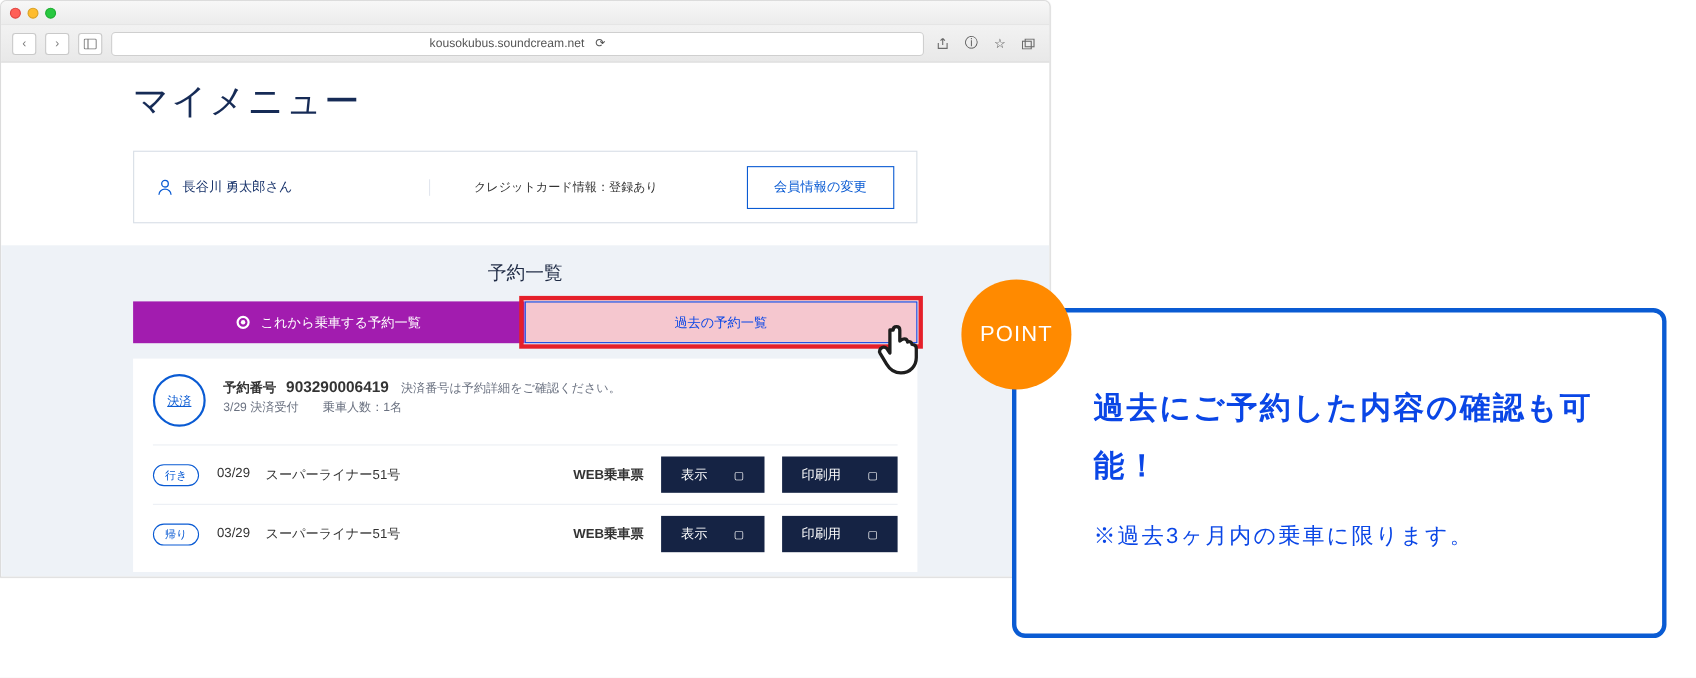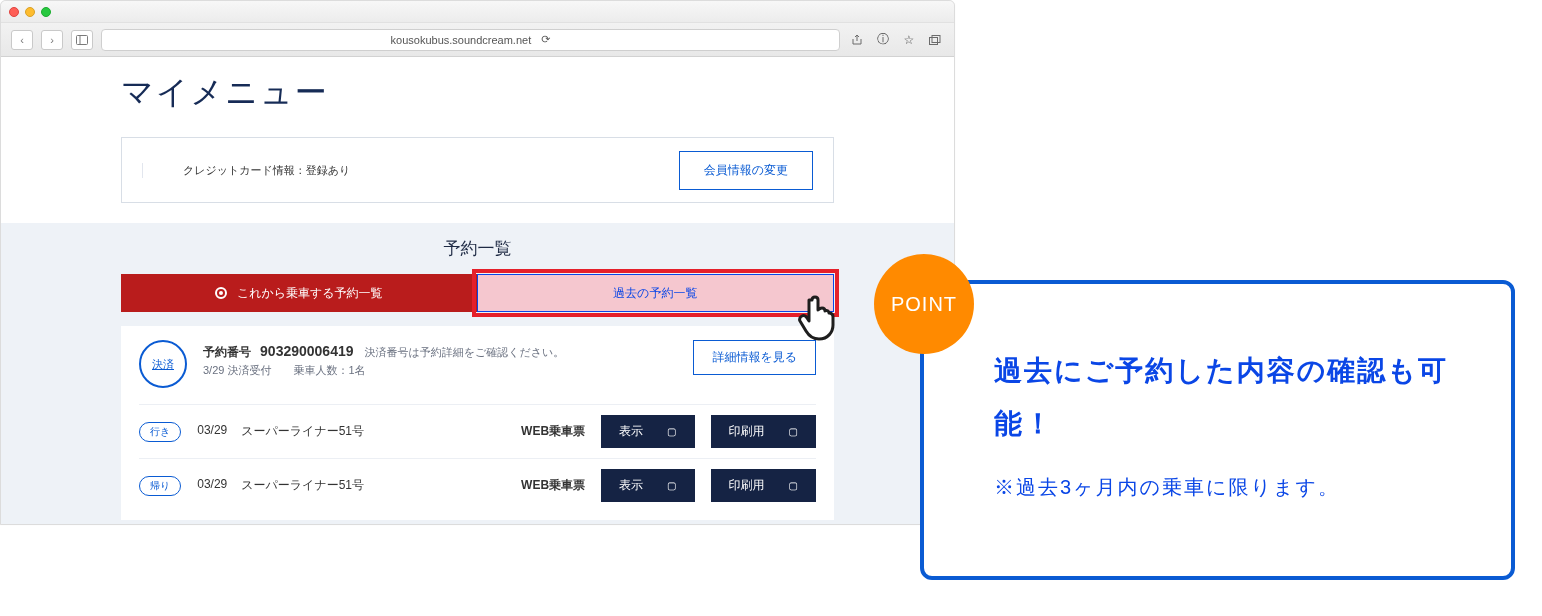--- a/index.html
+++ b/index.html
@@ -136,21 +136,21 @@
   .tabs { display:flex; position:relative; }
   .tab {
     flex:1;
     height:38px;
     display:flex;
     align-items:center;
     justify-content:center;
     gap:10px;
     font-size:12px;
   }
-  .tab-active { background:#b91c1c; color:#fff; }
+  .tab-active { background:#a21caf; color:#fff; }
   .tab-radio { width:12px; height:12px; border-radius:50%; border:2px solid #fff; position:relative; }
   .tab-radio::after { content:""; position:absolute; inset:2px; border-radius:50%; background:#fff; }
   .tab-inactive {
     background:#f5c7cf;
     border:1px solid #0a46e6;
     color:#0a46e6;
     position:relative;
   }
   .tab-highlight-frame {
     position:absolute;
@@ -305,20 +305,27 @@
   </div>
 
   <div class="new-tab-plus">+</div>
 
   <div class="page-body">
 
     <div class="mymenu-section">
       <h1 class="page-title">マイメニュー</h1>
 
       <div class="member-card">
+        <div class="member-left">
+          <svg class="person-icon" viewBox="0 0 16 16">
+            <circle cx="8" cy="5" r="3" fill="none" stroke="#0a5bd3" stroke-width="1.2"></circle>
+            <path d="M2.5 15c0-3 2.5-5 5.5-5s5.5 2 5.5 5" fill="none" stroke="#0a5bd3" stroke-width="1.2"></path>
+          </svg>
+          <span>長谷川 勇太郎さん</span>
+        </div>
         <div class="member-mid">クレジットカード情報：登録あり</div>
         <button class="member-change">会員情報の変更</button>
       </div>
     </div>
 
     <div class="reserv-section">
       <div class="reserv-title">予約一覧</div>
 
       <div class="tabs">
         <div class="tab tab-active">
@@ -335,21 +342,20 @@
         <div class="card-top">
           <div class="status-circle">決済</div>
           <div class="card-top-info">
             <div>
               <span class="reserv-no-lbl">予約番号</span>
               <span class="reserv-no">903290006419</span>
               <span class="sub">決済番号は予約詳細をご確認ください。</span>
             </div>
             <div class="sub">3/29 決済受付　　乗車人数：1名</div>
           </div>
-          <button class="detail-btn">詳細情報を見る</button>
         </div>
 
         <div class="trip-row">
           <span class="chip">行き</span>
           <div class="grow">
             <span>03/29</span>
             <span>スーパーライナー51号</span>
           </div>
           <span class="web-ticket">WEB乗車票</span>
           <button class="action-btn">

